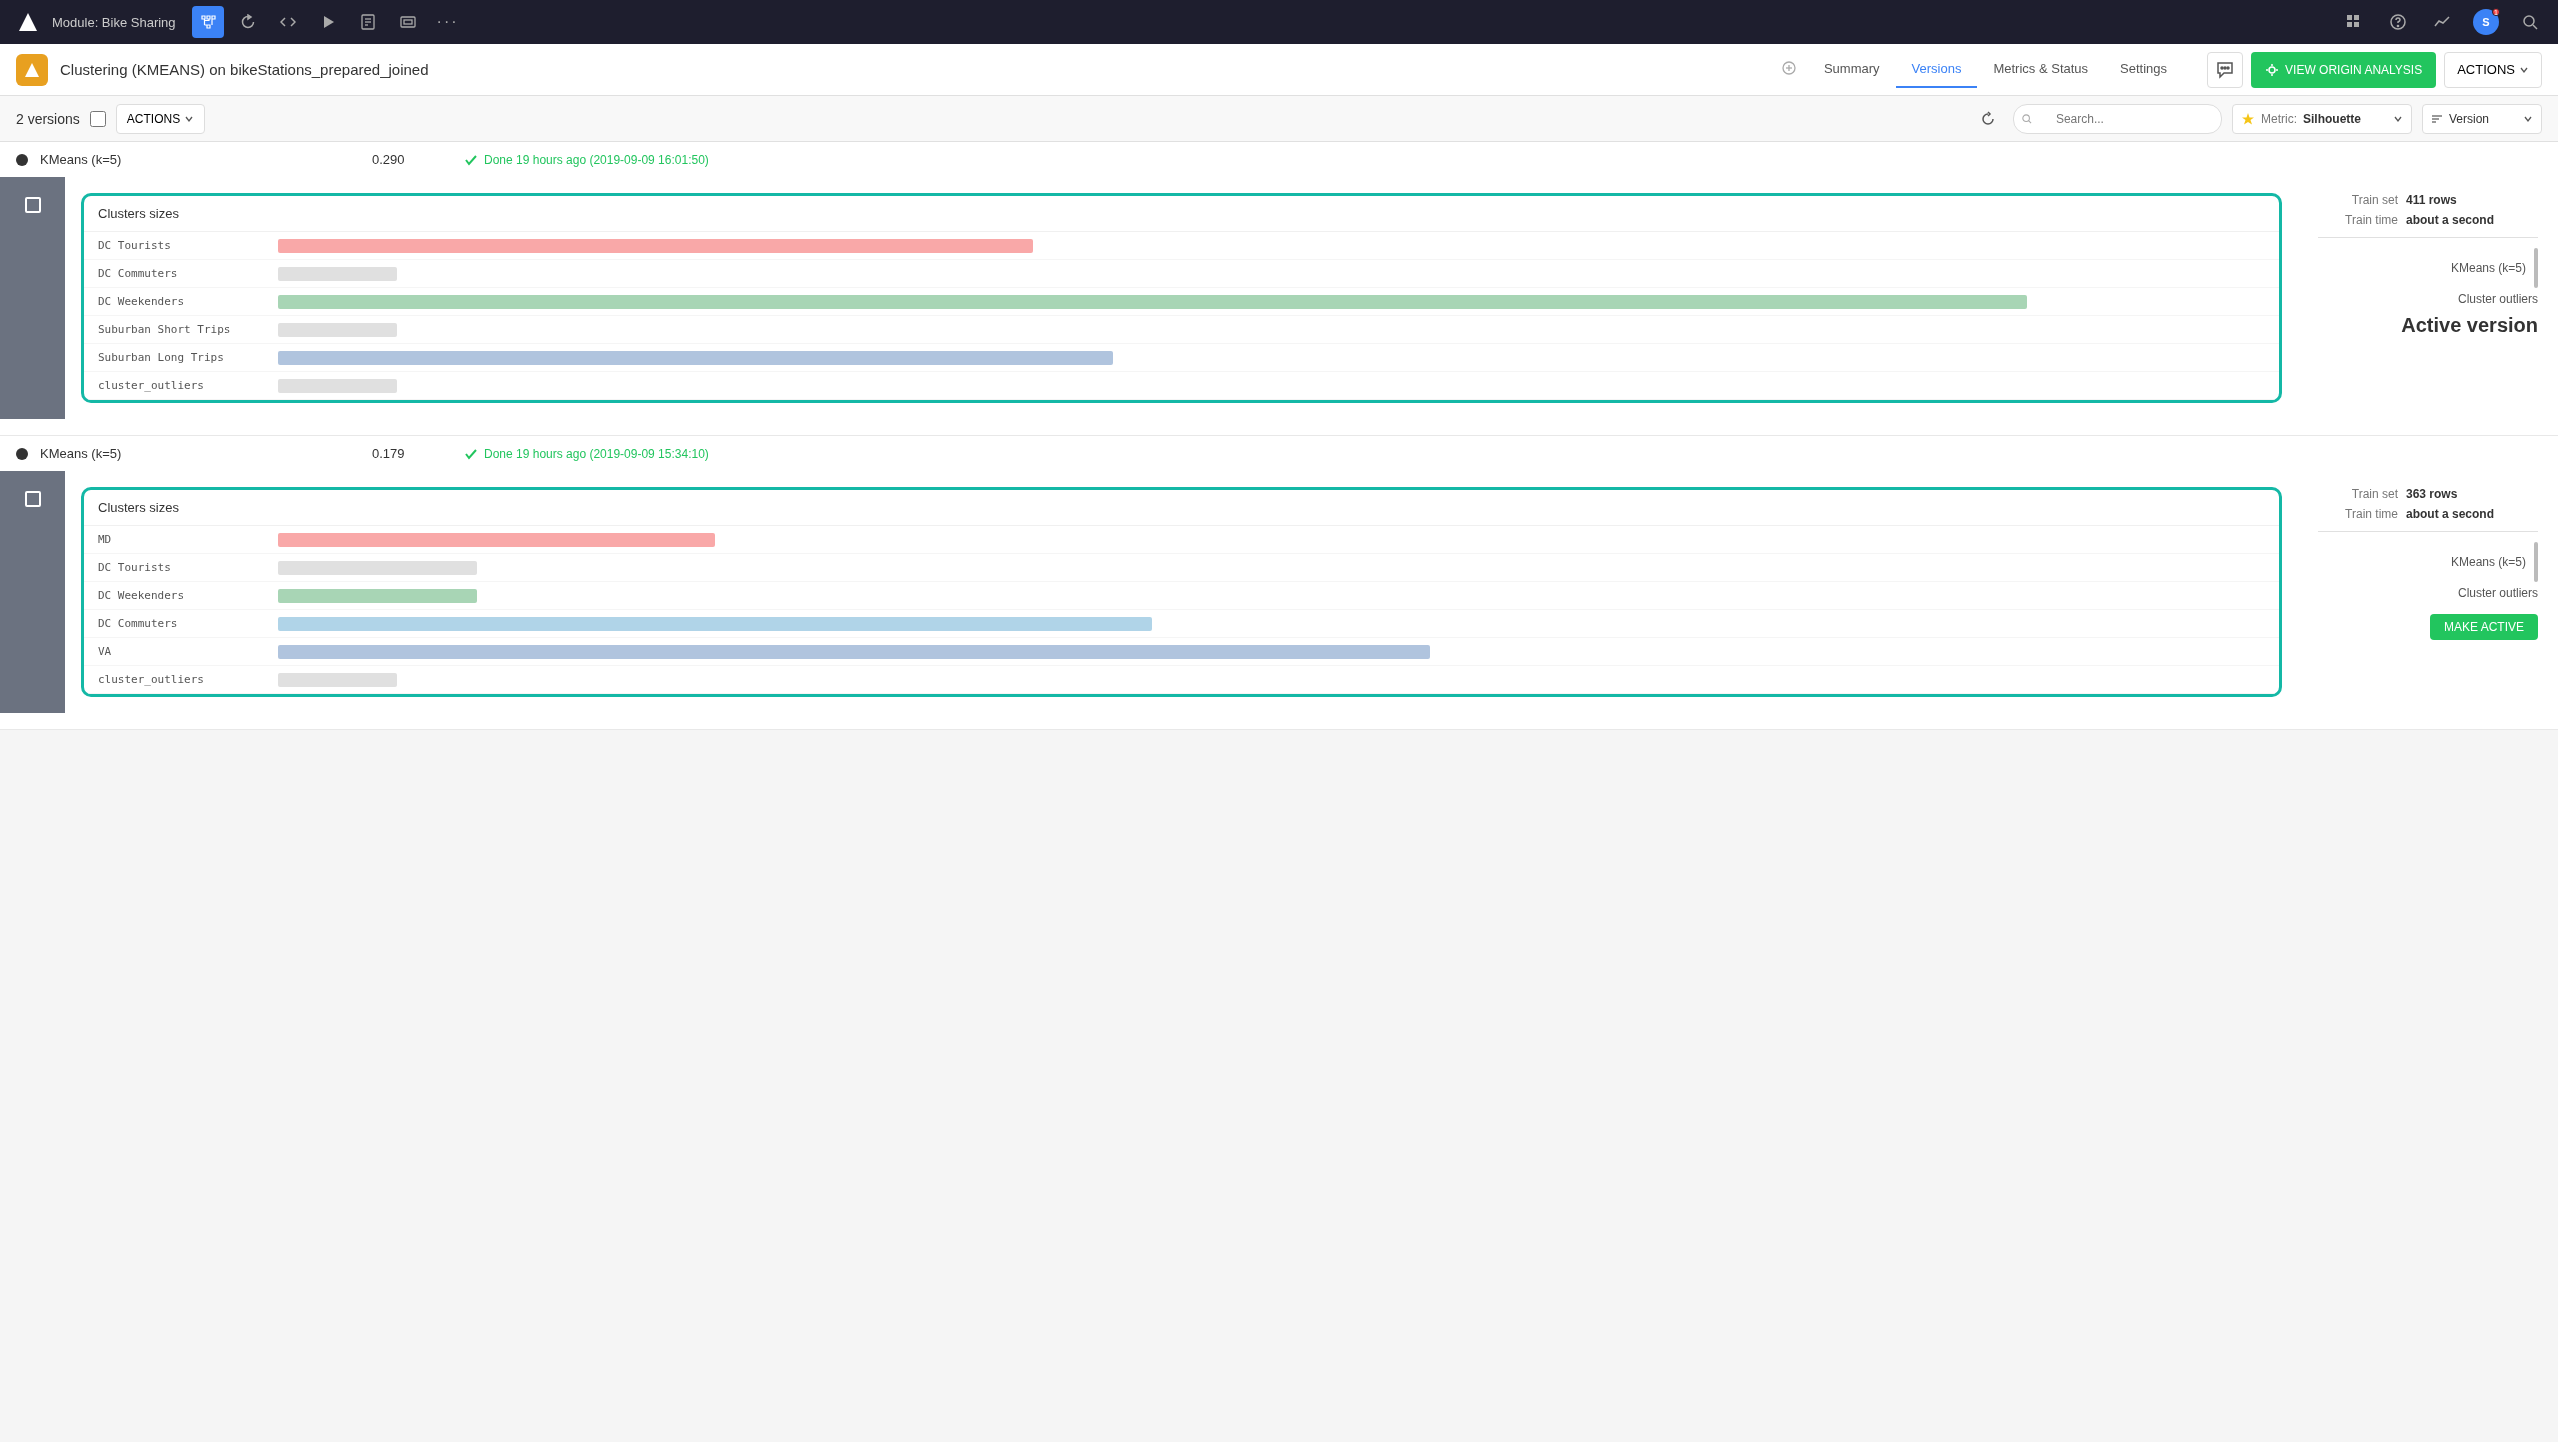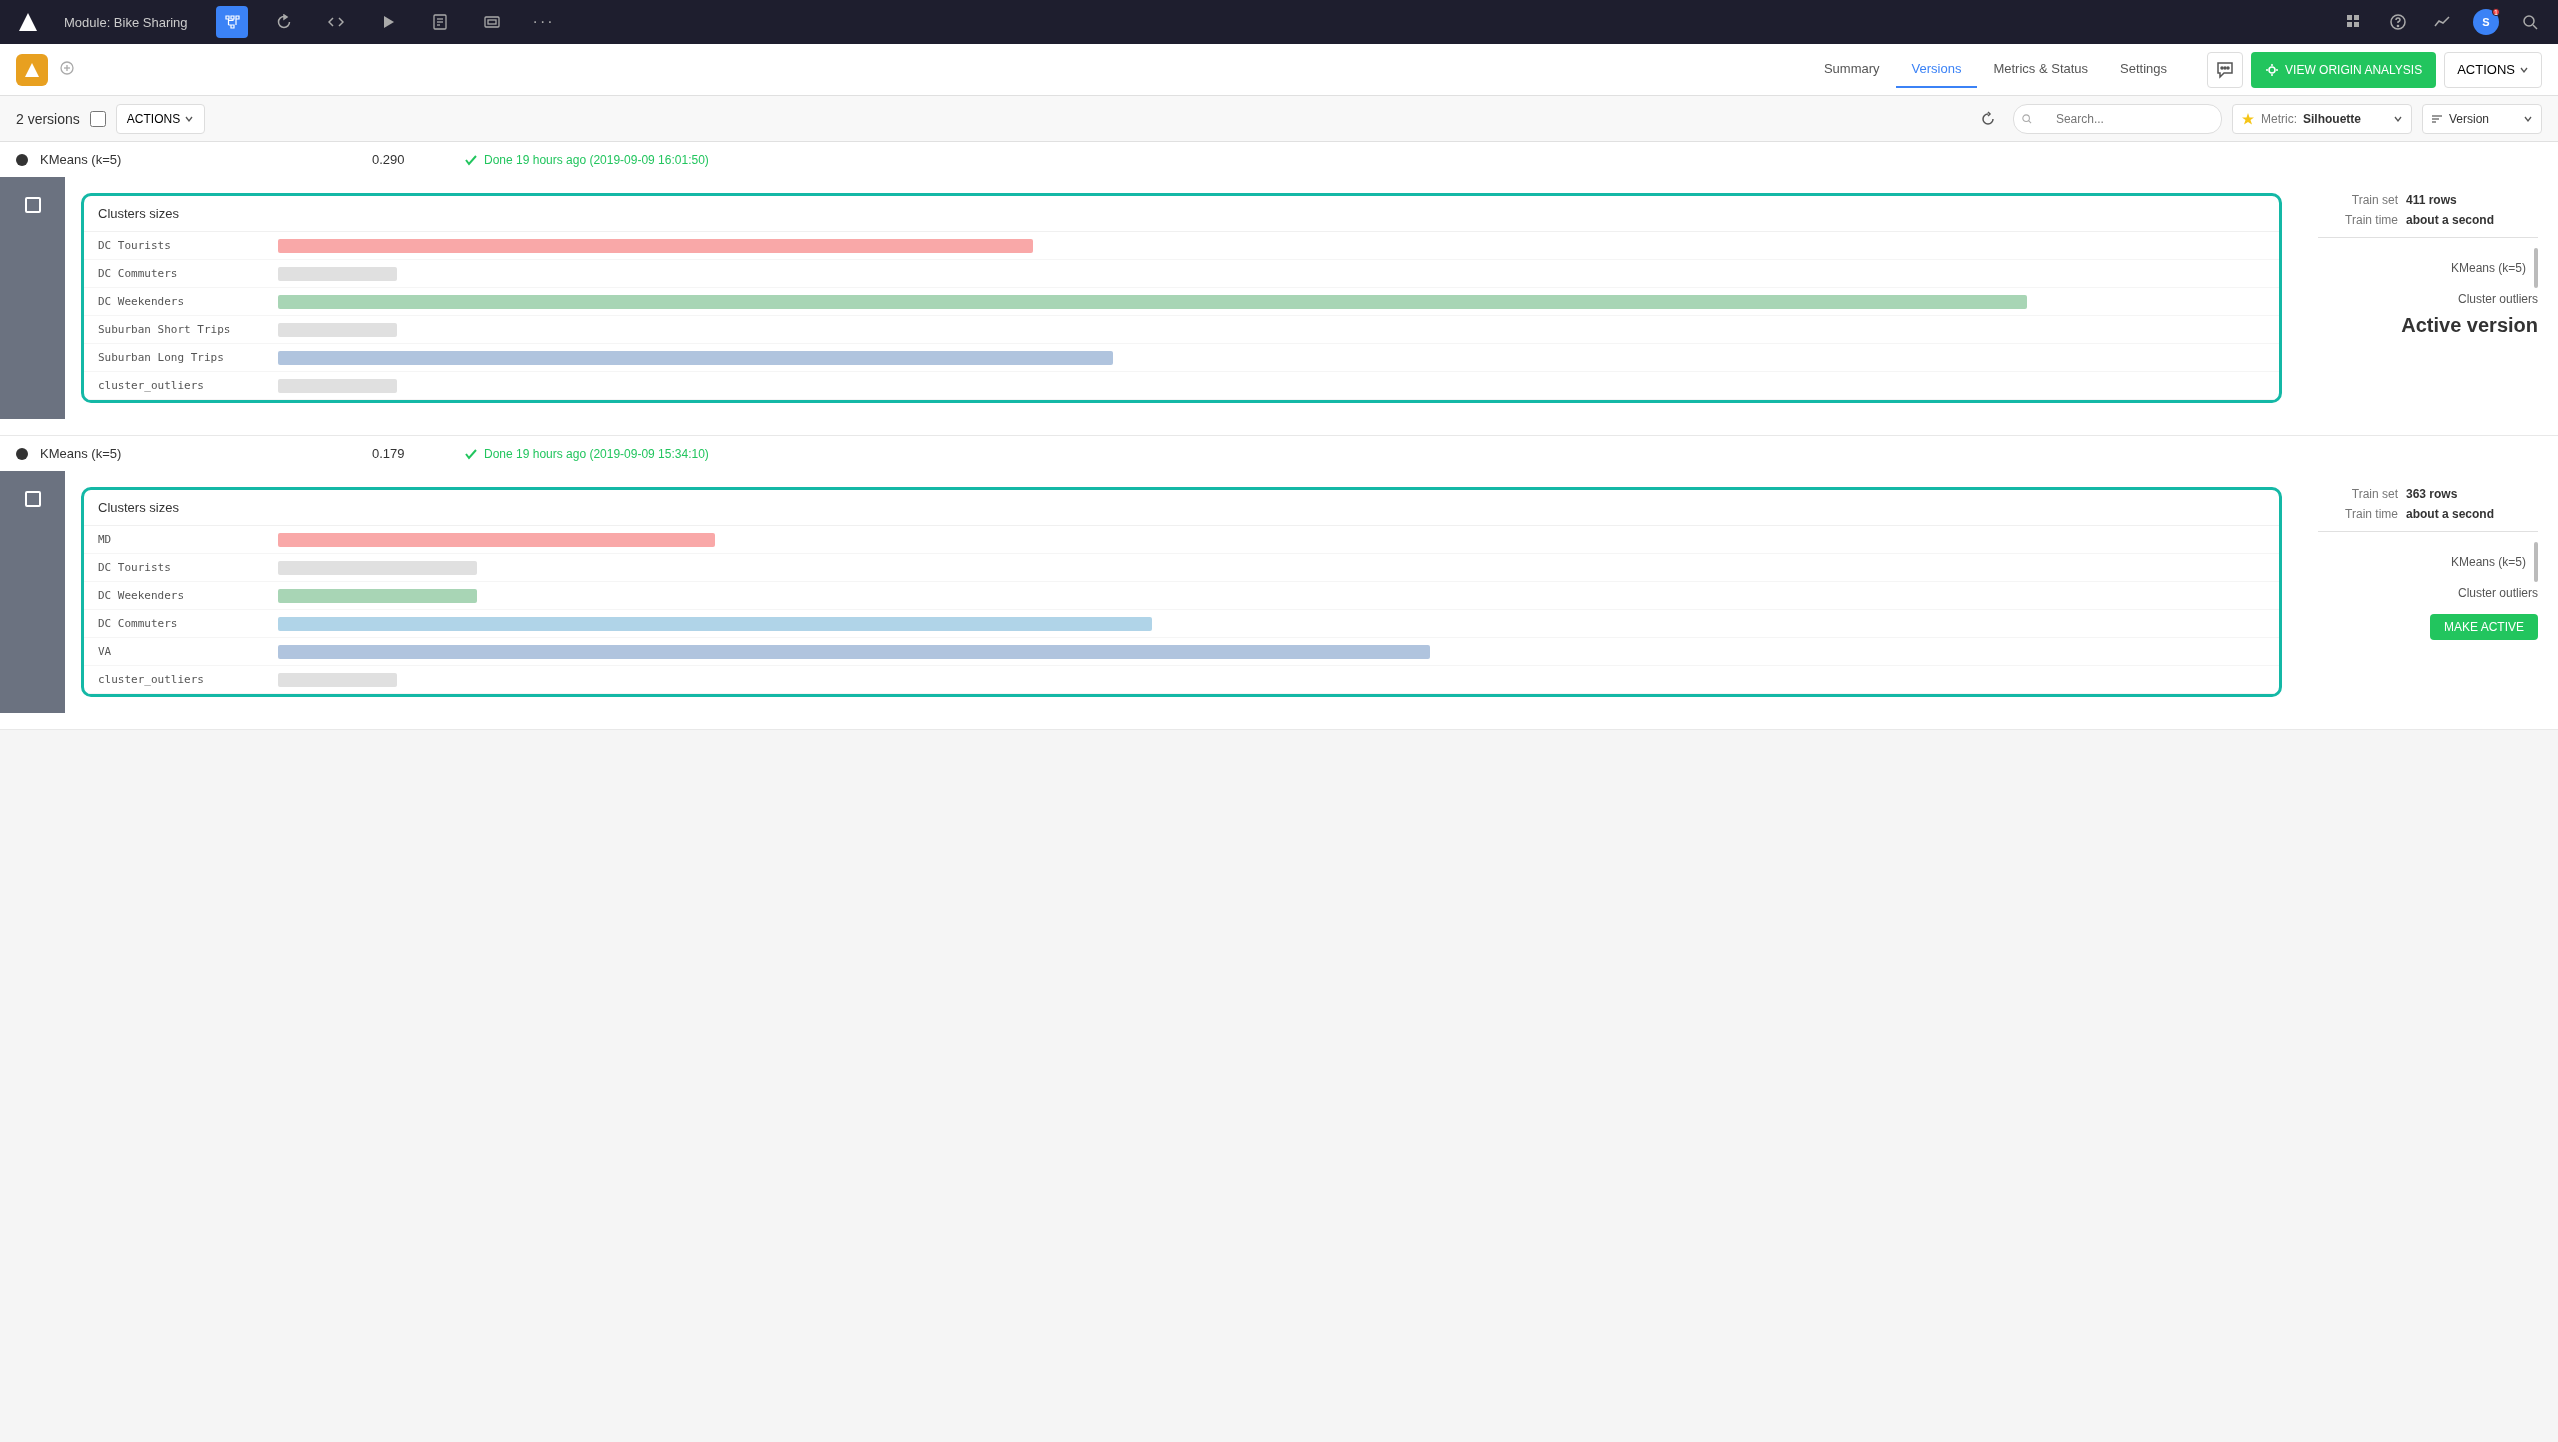--- a/index.html
+++ b/index.html
@@ -1,20 +1,20 @@
 <!DOCTYPE html>
 <html><head>
   <meta charset="utf-8">
   <style>
     * { box-sizing: border-box; margin: 0; padding: 0; }
     body { font-family: -apple-system, BlinkMacSystemFont, 'Segoe UI', sans-serif; font-size: 13px; background: #f5f5f5; color: #333; overflow-x: hidden; }
 
     
     .top-nav {
-      display: flex; align-items: center; background: #1e1e2e; color: #fff; height: 44px; padding: 0 12px; gap: 20px;
+      display: flex; align-items: center; background: #1e1e2e; color: #fff; height: 44px; padding: 0 12px; gap: 8px;
     }
     .top-nav-title { color: #ccc; font-size: 13px; margin-right: 8px; }
     .top-nav-icon { width: 32px; height: 32px; display: flex; align-items: center; justify-content: center; cursor: pointer; color: #aaa; border-radius: 4px; }
     .top-nav-icon.active { background: #3b82f6; color: #fff; }
     .top-nav-spacer { flex: 1; }
     .top-nav-right { display: flex; align-items: center; gap: 12px; }
 
     
     .module-header {
       display: flex; align-items: center; background: #fff; border-bottom: 1px solid #e0e0e0; height: 52px; padding: 0 16px; gap: 12px;
@@ -160,20 +160,21 @@
     </div>
   </div>
 </div>
 
 <div class="module-header">
   <div class="module-icon">
     <svg width="18" height="18" viewBox="0 0 18 18">
         <polygon points="9,2 16,16 2,16" fill="white"></polygon>
       </svg>
   </div>
+  <span class="module-title">Clustering (KMEANS) on bikeStations_prepared_joined</span>
   <div class="module-link-icon">
     <svg width="14" height="14" viewBox="0 0 14 14" fill="none" stroke="#aaa" stroke-width="1.3">
         <circle cx="7" cy="7" r="6"></circle>
         <line x1="4" y1="7" x2="10" y2="7"></line>
         <line x1="7" y1="4" x2="7" y2="10"></line>
       </svg>
   </div>
   <div class="module-tabs">
     <div class="module-tab">Summary</div>
     <div class="module-tab active">Versions</div>

